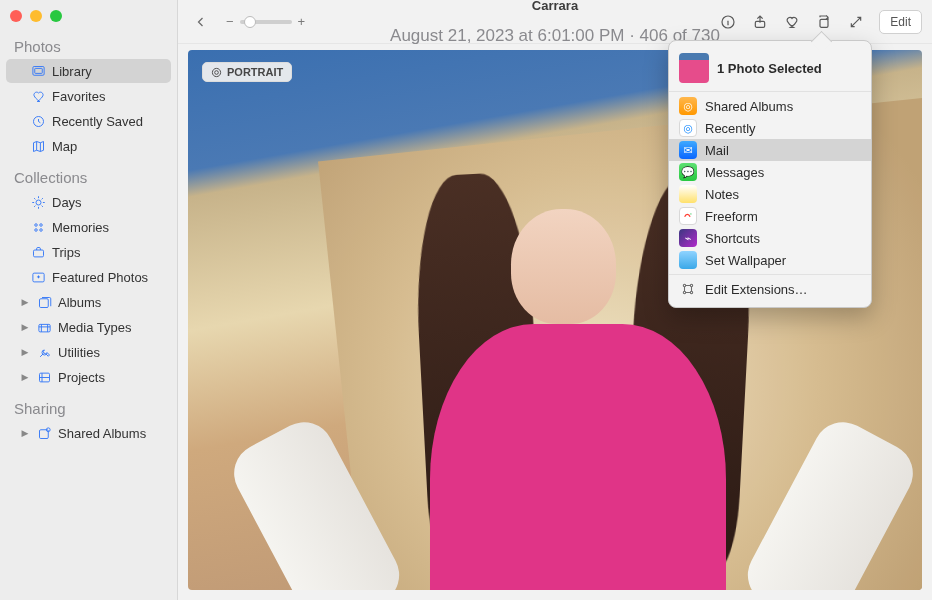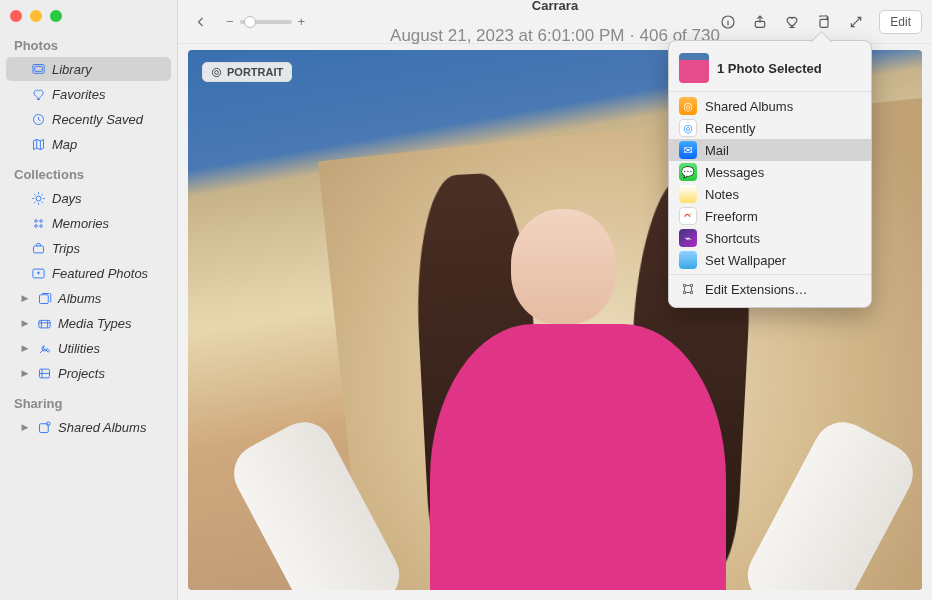--- a/index.html
+++ b/index.html
@@ -26,43 +26,43 @@
   .traffic {
     display: flex;
     gap: 8px;
     padding: 4px 10px 14px 10px;
   }
   .tl { width: 12px; height: 12px; border-radius: 50%; }
   .tl.red { background: #ff5f57; }
   .tl.yellow { background: #febc2e; }
   .tl.green { background: #28c840; }
   .section-title {
-    font-size: 13px;
+    font-size: 15px;
     color: #8a8a8e;
     padding: 2px 14px 4px 14px;
-    font-weight: 700;
+    font-weight: 400;
   }
   .side-item {
     display: flex;
     align-items: center;
     height: 24px;
     padding: 0 6px 0 14px;
     margin: 0 6px 1px 6px;
     border-radius: 5px;
     cursor: default;
     gap: 6px;
   }
   .side-item.indent { padding-left: 24px; }
   .side-item.selected { background: #d3d3d3; }
   .side-item .chev {
     width: 10px; height: 10px; display:flex;align-items:center;justify-content:center;
     color:#888;font-size:9px;
   }
   .side-item .icon { width: 16px; height: 16px; display:flex;align-items:center;justify-content:center; color:#3478f6; }
-  .side-item .label { color:#333; font-size:13px;font-style:italic; }
+  .side-item .label { color:#333; font-size:13px; }
   .sidebar-group { margin-bottom: 8px; }
   
   .main {
     flex: 1;
     display: flex;
     flex-direction: column;
     position: relative;
     background:#f2f2f2;
   }
   .toolbar {

